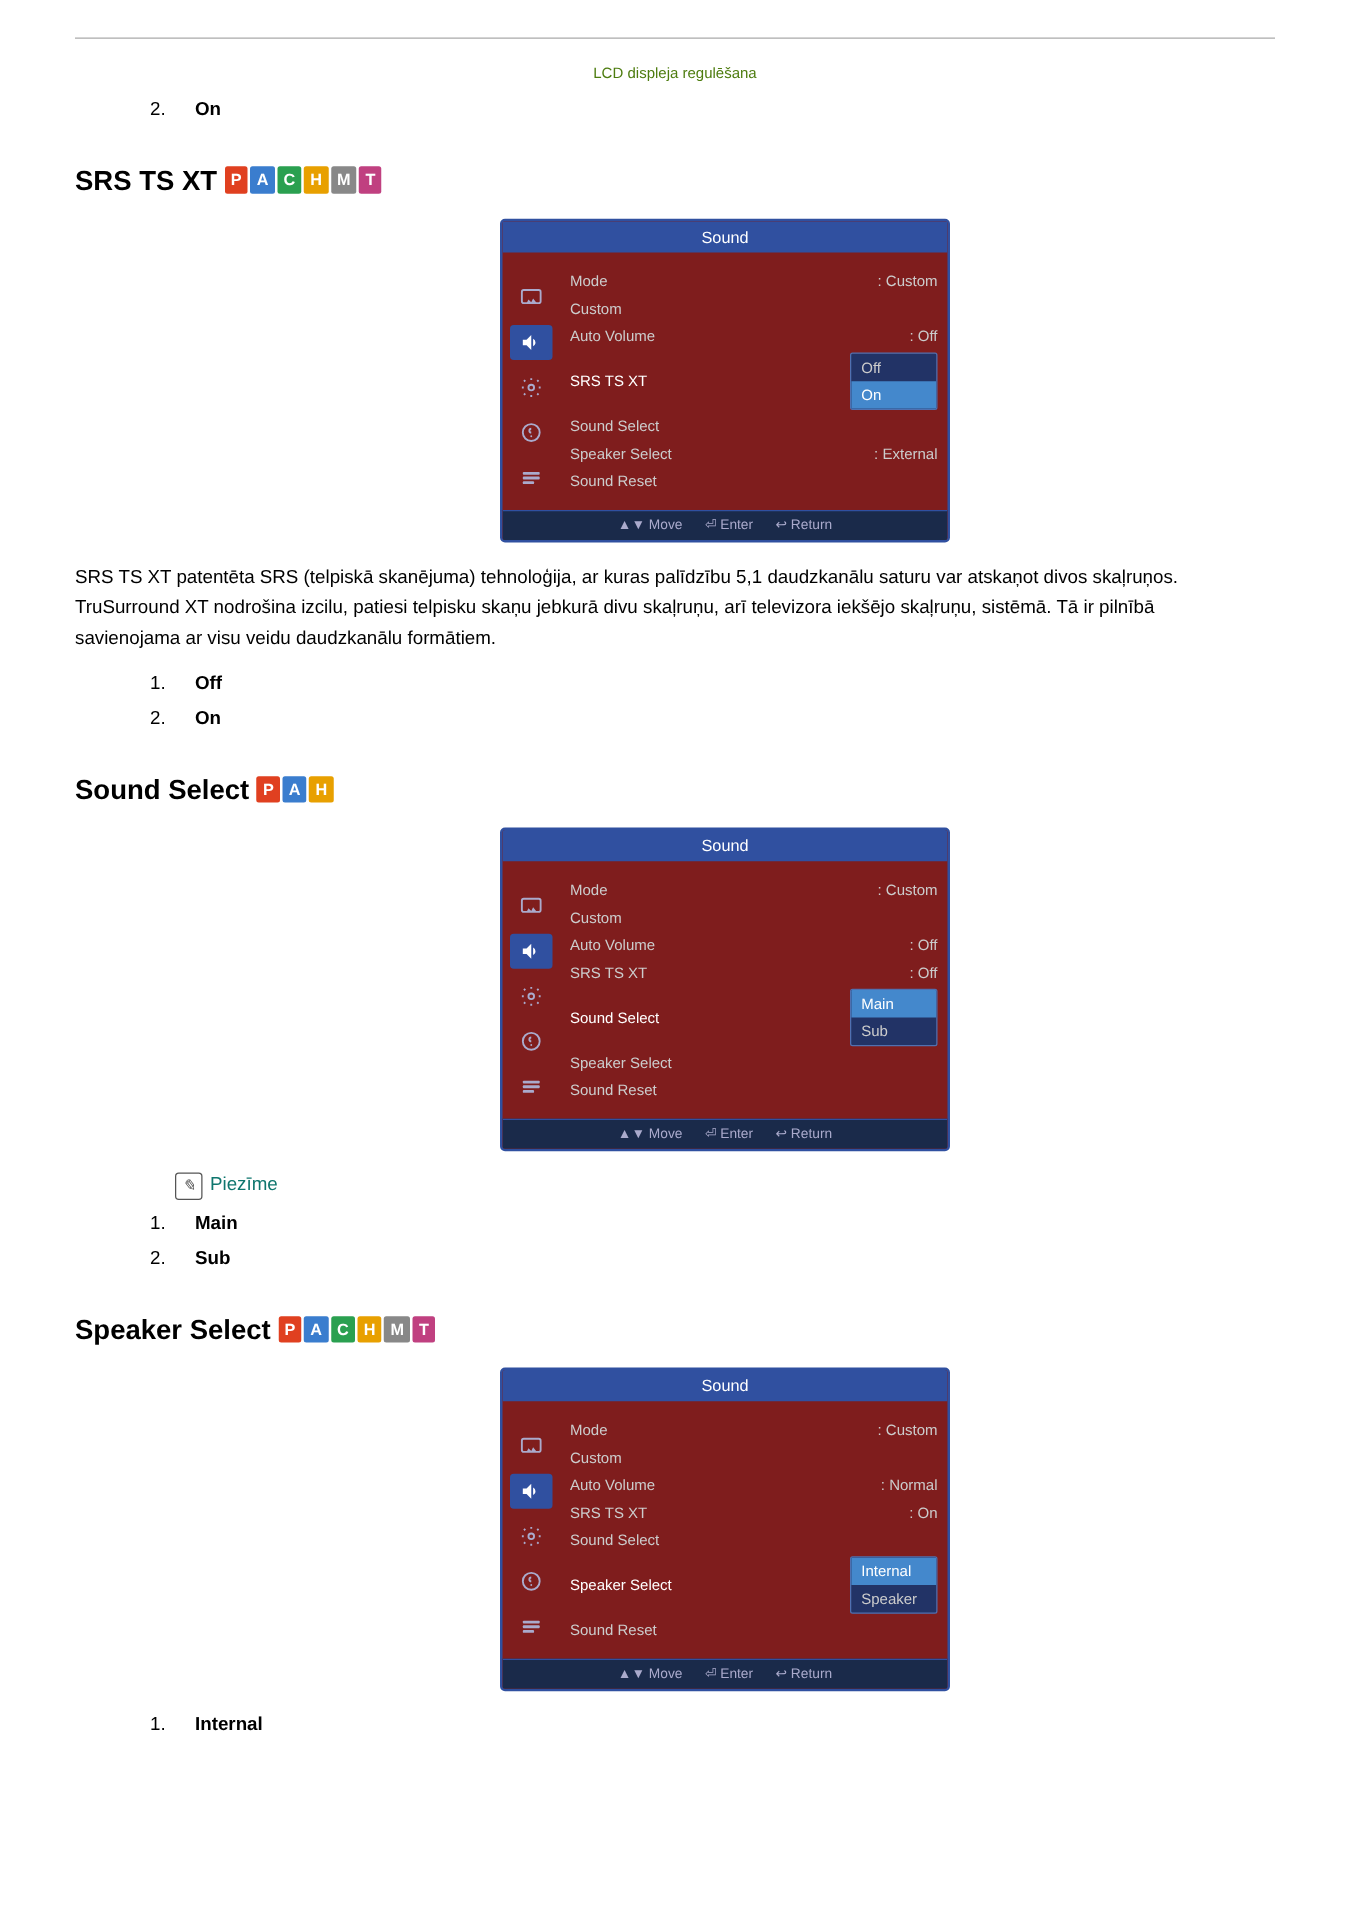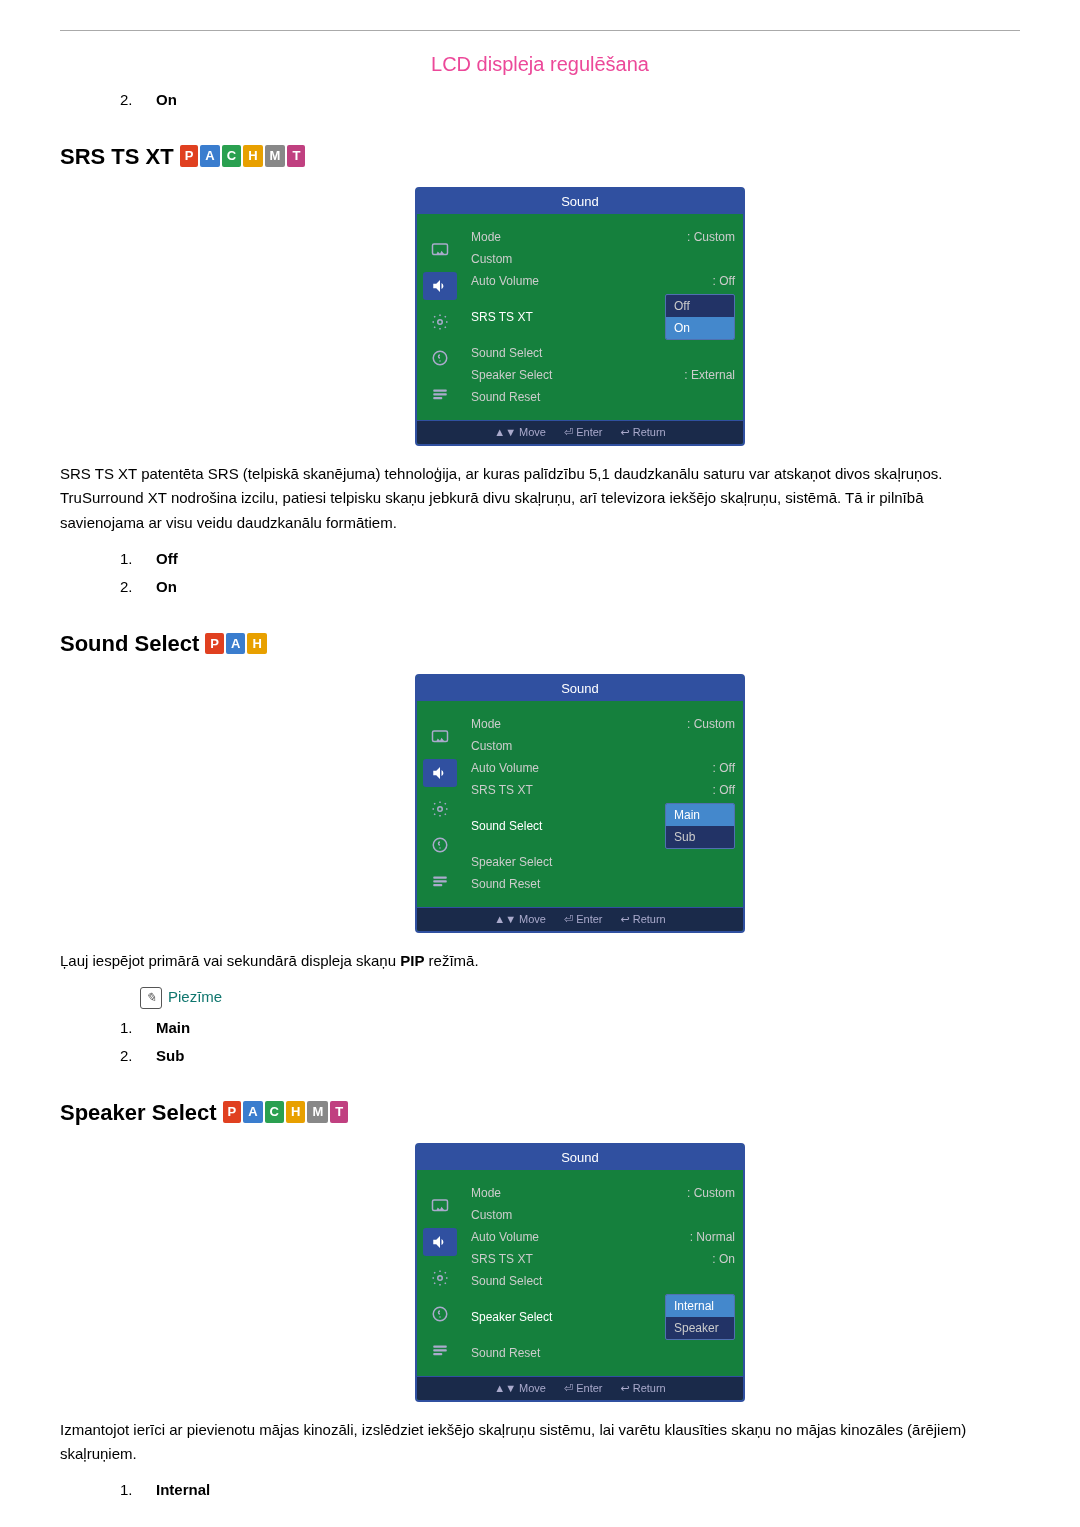--- a/index.html
+++ b/index.html
@@ -15,22 +15,22 @@
       min-height: 1527px;
       padding: 30px 60px 40px 60px;
       position: relative;
     }
     .top-border {
       border-top: 1.5px solid #aaa;
       margin-bottom: 18px;
     }
     .page-title {
       text-align: center;
-      font-size: 20px;
-      color: #ec4899;
+      font-size: 12px;
+      color: #4d7c0f;
       margin-bottom: 10px;
     }
     .section {
       margin-bottom: 28px;
     }
     .numbered-item {
       display: flex;
       gap: 16px;
       margin-left: 60px;
       margin-bottom: 6px;
@@ -69,22 +69,22 @@
     .badge-h { background: #e8a000; }
     .badge-m { background: #888; }
     .badge-t { background: #c04080; }
 
     .menu-screenshot {
       display: flex;
       justify-content: center;
       margin: 10px 0 16px 80px;
     }
     .menu-box {
-      width: 330px;
-      background: #15803d;
+      width: 360px;
+      background: #7f1d1d;
       border: 2px solid #3050a0;
       border-radius: 4px;
       overflow: hidden;
     }
     .menu-title-bar {
       background: #3050a0;
       color: #fff;
       text-align: center;
       font-size: 13px;
       padding: 3px 0;
@@ -422,21 +422,20 @@
             <span>Enter</span>
           </div>
           <div class="menu-footer-item">
             <span class="foot-icon">↩</span>
             <span>Return</span>
           </div>
         </div>
       </div>
     </div>
 
-    <p class="body-text">Ļauj iespējot primārā vai sekundārā displeja skaņu <em class="pip">PIP</em> režīmā.</p>
 
     <div class="note-box">
       <span class="note-icon">
           <em>✎</em>
         </span>
       <span class="note-text">Piezīme</span>
     </div>
 
     <div class="numbered-item">
       <span class="num">1.</span>
@@ -541,21 +540,20 @@
             <span>Enter</span>
           </div>
           <div class="menu-footer-item">
             <span class="foot-icon">↩</span>
             <span>Return</span>
           </div>
         </div>
       </div>
     </div>
 
-    <p class="body-text">Izmantojot ierīci ar pievienotu mājas kinozāli, izslēdziet iekšējo skaļruņu sistēmu, lai varētu klausīties skaņu no mājas kinozāles (ārējiem) skaļruņiem.</p>
 
     <div class="numbered-item">
       <span class="num">1.</span>
       <span class="label">Internal</span>
     </div>
   </div>
 
 </div>
 
 </body></html>

